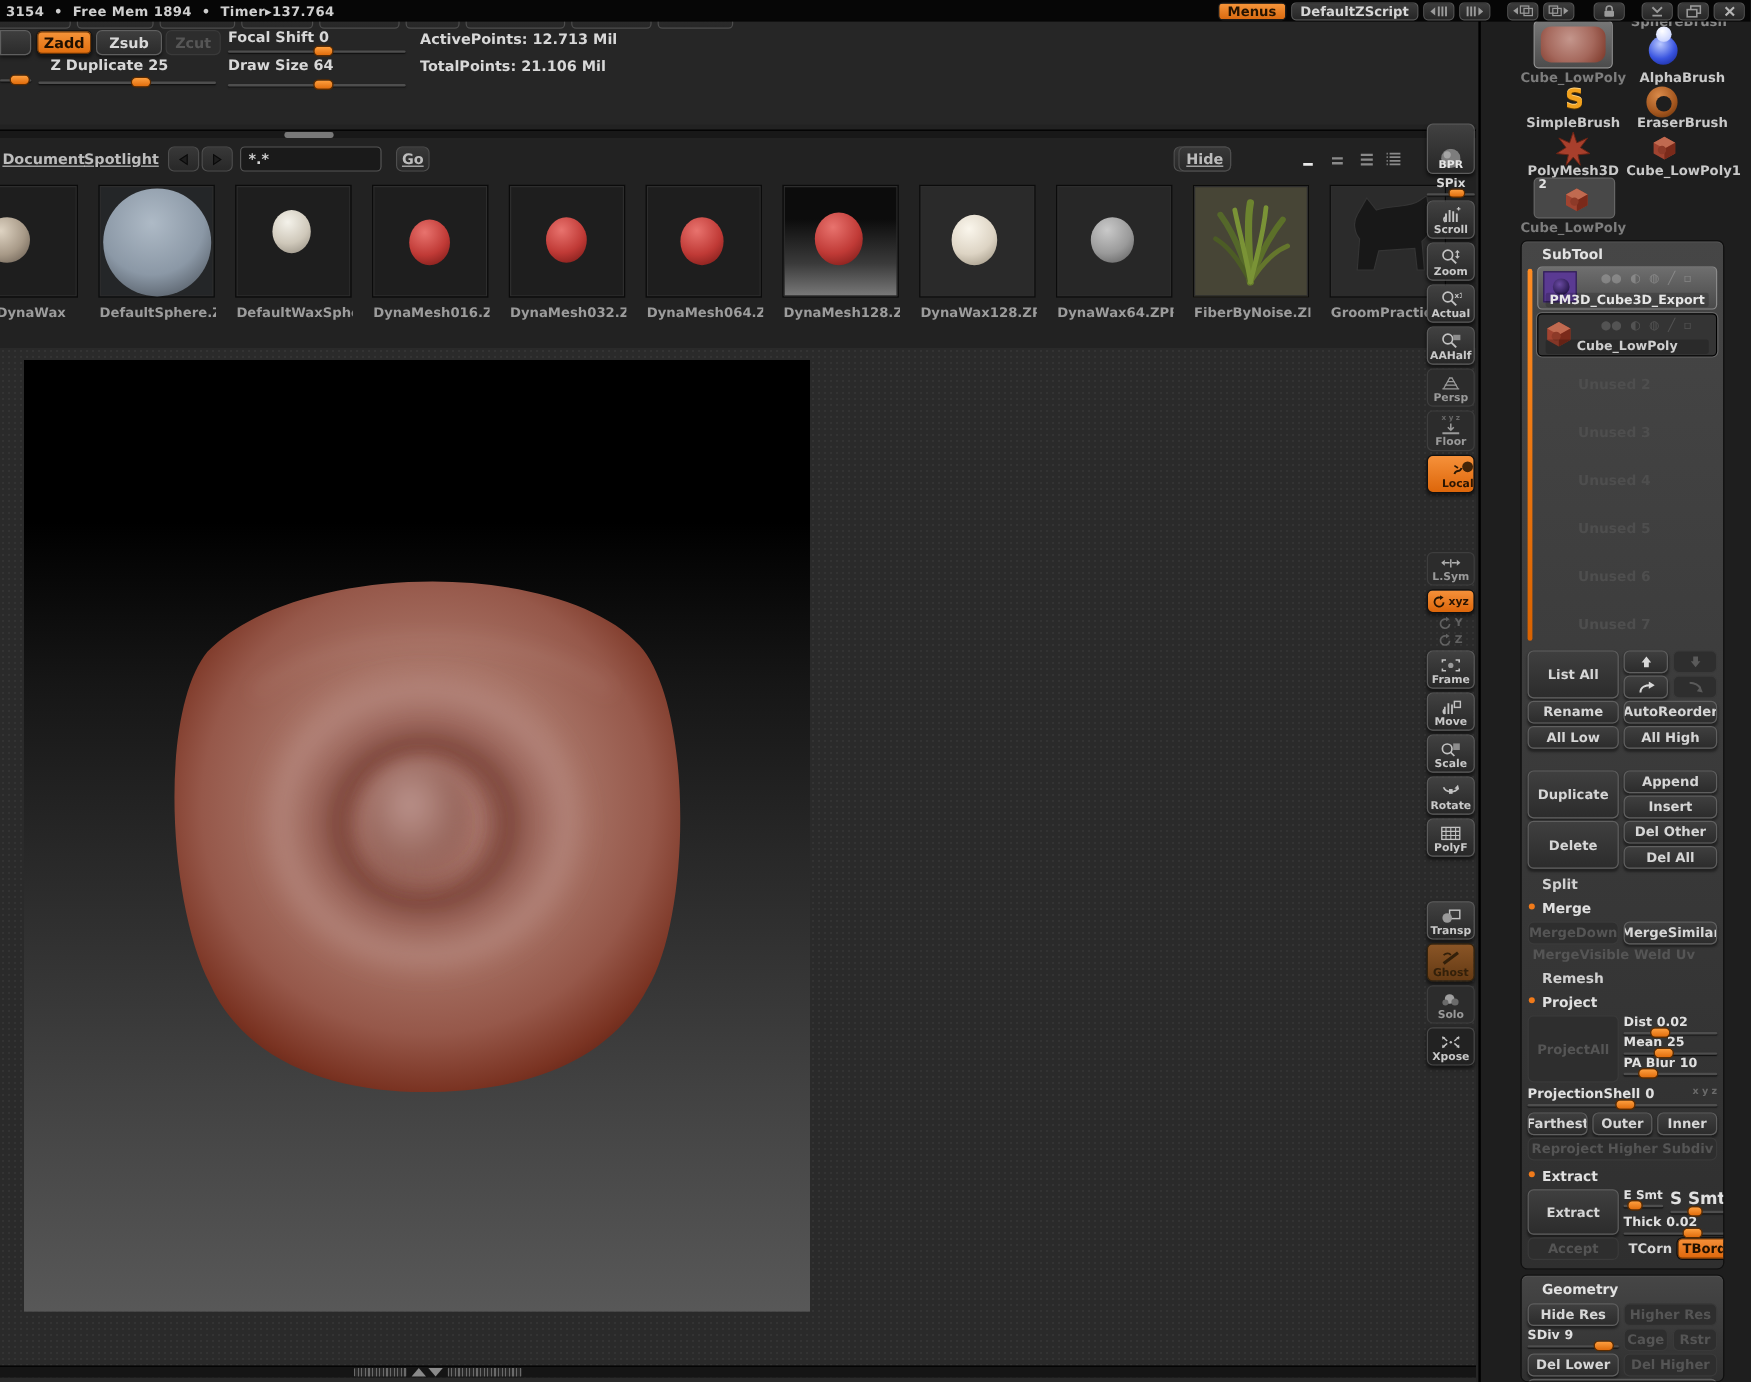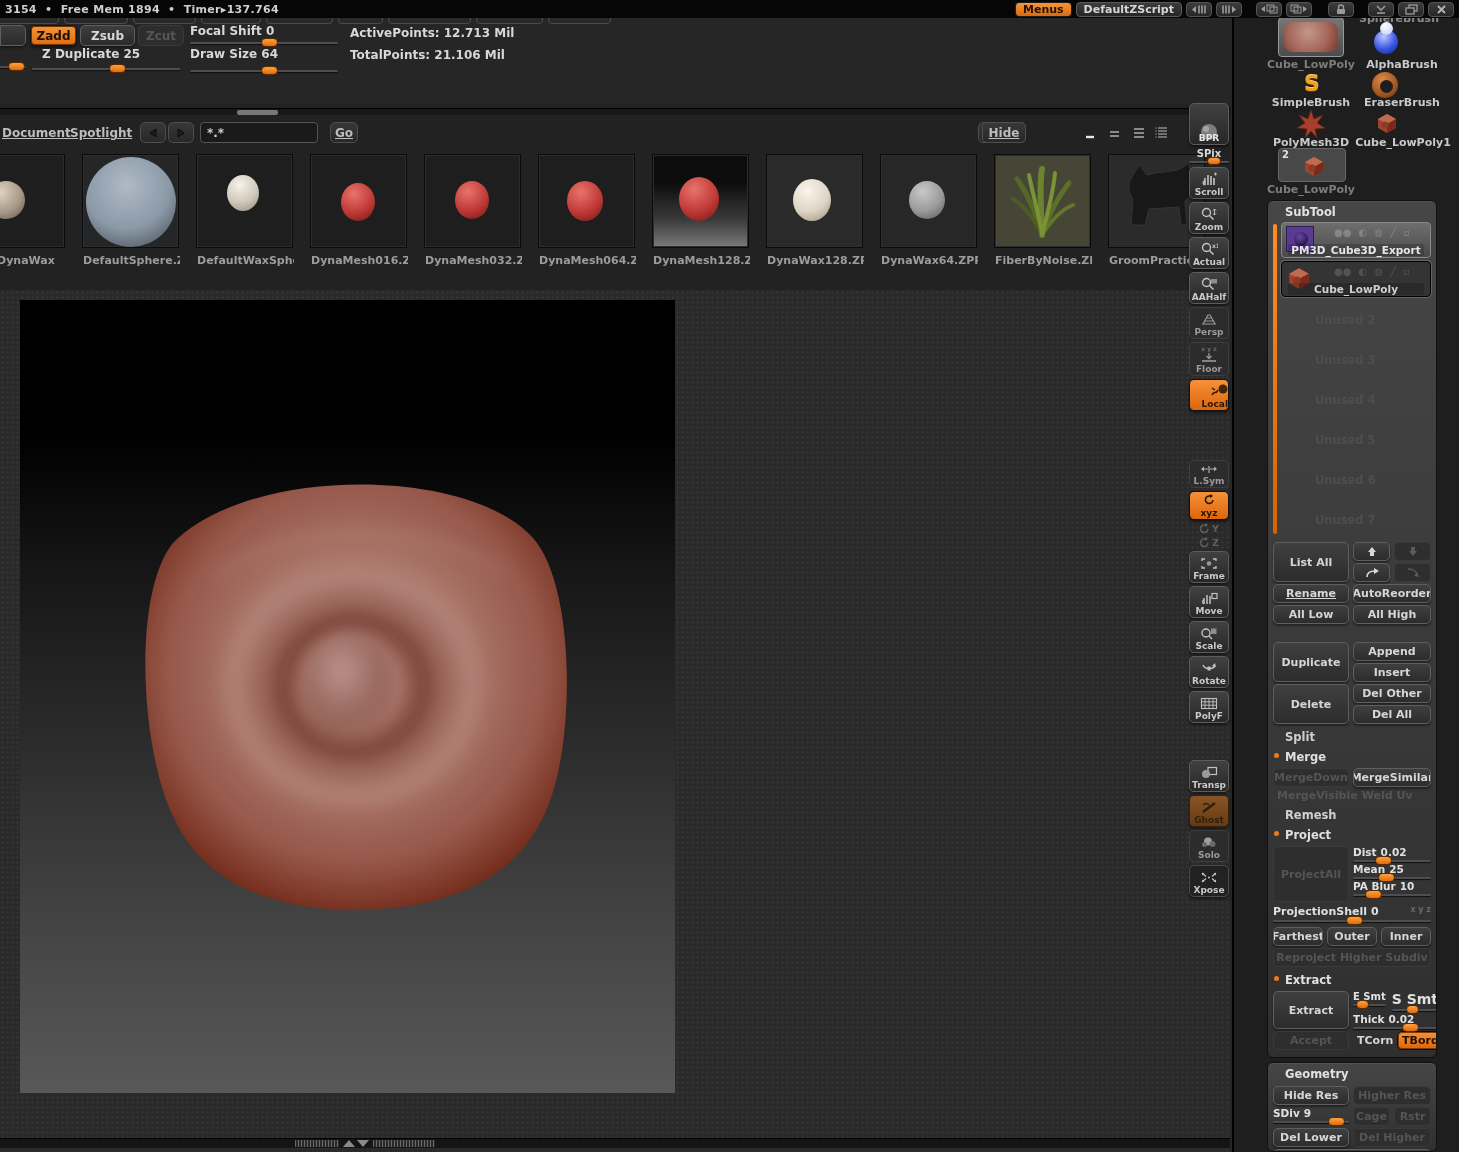--- a/index.html
+++ b/index.html
@@ -423,21 +423,21 @@
       <span>Local</span>
     </div>
     <div style="height:46px;"></div>
     <div class="shelf-btn flat" style="min-height:28px;">
       <svg width="18" height="10" viewBox="0 0 18 10">
           <path d="M1 4l3-2.5v5zM17 4l-3-2.5v5z" fill="#b0b0b0"></path>
           <path d="M4 4h4M14 4h-4M9 1v7" stroke="#b0b0b0" stroke-width="1.2"></path>
         </svg>
       <span>L.Sym</span>
     </div>
-    <div class="shelf-btn active" style="min-height:20px;flex-direction:column;gap:2px;justify-content:center;align-items:center;">
+    <div class="shelf-btn active" style="min-height:20px;flex-direction:row;gap:2px;justify-content:center;align-items:center;">
       <svg width="11" height="11" viewBox="0 0 11 11">
           <path d="M9 6A3.8 3.8 0 1 1 6 2" fill="none" stroke="#241402" stroke-width="1.5"></path>
           <path d="M6 0l3 2-3 2z" fill="#241402"></path>
         </svg>
       <span style="font-size:9px;">xyz</span>
     </div>
     <div class="shelf-mini">
       <svg width="11" height="11" viewBox="0 0 11 11">
           <path d="M9 6A3.8 3.8 0 1 1 6 2" fill="none" stroke="#bbb" stroke-width="1.4"></path>
           <path d="M6 0l3 2-3 2z" fill="#bbb"></path>
@@ -647,21 +647,21 @@
                 <svg width="14" height="10" viewBox="0 0 14 10">
                   <path d="M2 1c4 0 8 2 9 5" fill="none" stroke="#5a5a5a" stroke-width="1.6"></path>
                   <path d="M13 9l-5-1 3-4z" fill="#5a5a5a"></path>
                 </svg>
               </div>
           </div>
         </div>
       </div>
 
       <div class="row">
-        <div class="b" style="flex:0 0 76px;text-decoration:underline;">Rename</div>
+        <div class="b" style="flex:0 0 76px;">Rename</div>
         <div class="b">AutoReorder</div>
       </div>
       <div class="row">
         <div class="b" style="flex:0 0 76px;">All Low</div>
         <div class="b">All High</div>
       </div>
 
       <div style="height:14px;"></div>
 
       <div class="row">

